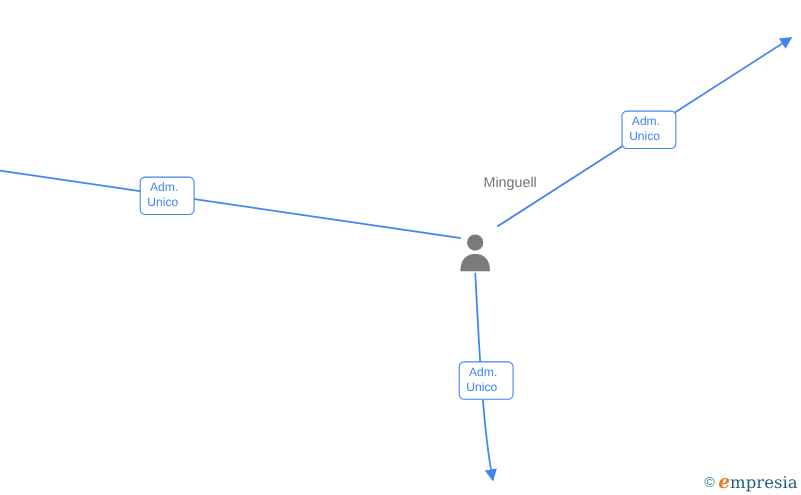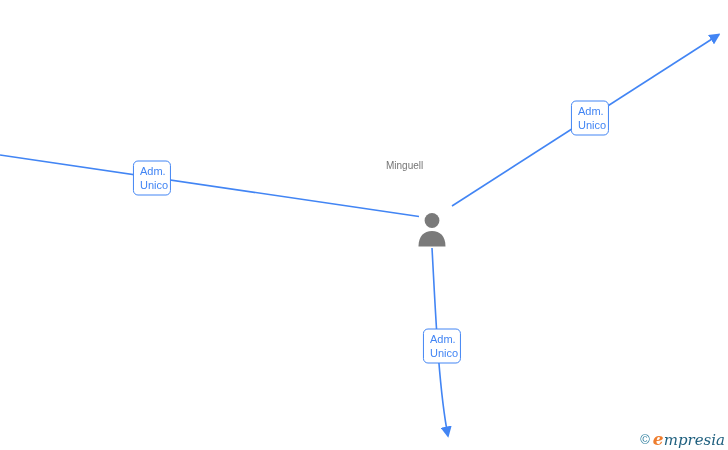--- a/index.html
+++ b/index.html
@@ -19,38 +19,38 @@
   }
   .edge-line {
     stroke: var(--edge, #4285f4);
     stroke-width: 1.6;
     fill: none;
   }
   .arrowhead { fill: var(--edge, #4285f4); }
   .person { fill: var(--icon-gray, #7a7a7a); }
   .node-name {
     position: absolute;
-    left: 386px; top: 158px;
+    left: 366px; top: 158px;
     width: 122px;
-    text-align: left;
-    font-size: 10px;
+    text-align: right;
+    font-size: 13px;
     line-height: 16px;
     color: var(--name-text, #757575);
   }
   .edge-label {
     position: absolute;
     transform: translate(-50%, -50%);
     background: #ffffff;
     border: 1px solid var(--label-border, #4285f4);
     border-radius: 5px;
     color: var(--label-text, #4285f4);
     font-size: 11px;
     line-height: 14px;
-    padding: 2px 2px 3px 6px;
-    text-align: left;
+    padding: 2px 14px 3px 6px;
+    text-align: right;
     white-space: pre-line;
     cursor: pointer;
   }
   .watermark {
     position: absolute;
     right: 3px; bottom: 1px;
     font-family: "DejaVu Serif", serif;
     font-size: 15px;
     white-space: nowrap;
   }
@@ -63,21 +63,20 @@
     font-family: "Liberation Sans", sans-serif;
   }
   .wm-first {
     color: var(--wm-brand-first, #ee7d2e);
     font-style: italic;
     font-size: 17px;
     font-weight: bold;
   }
   .wm-rest {
     color: var(--wm-brand-rest, #1e5f7e);
-    font-style: italic;
     font-size: 15px;
   }
 </style>
 </head>
 <body>
 
 <div class="stage">
 
   <svg class="edges-layer" viewBox="0 0 728 450">
     <defs>

